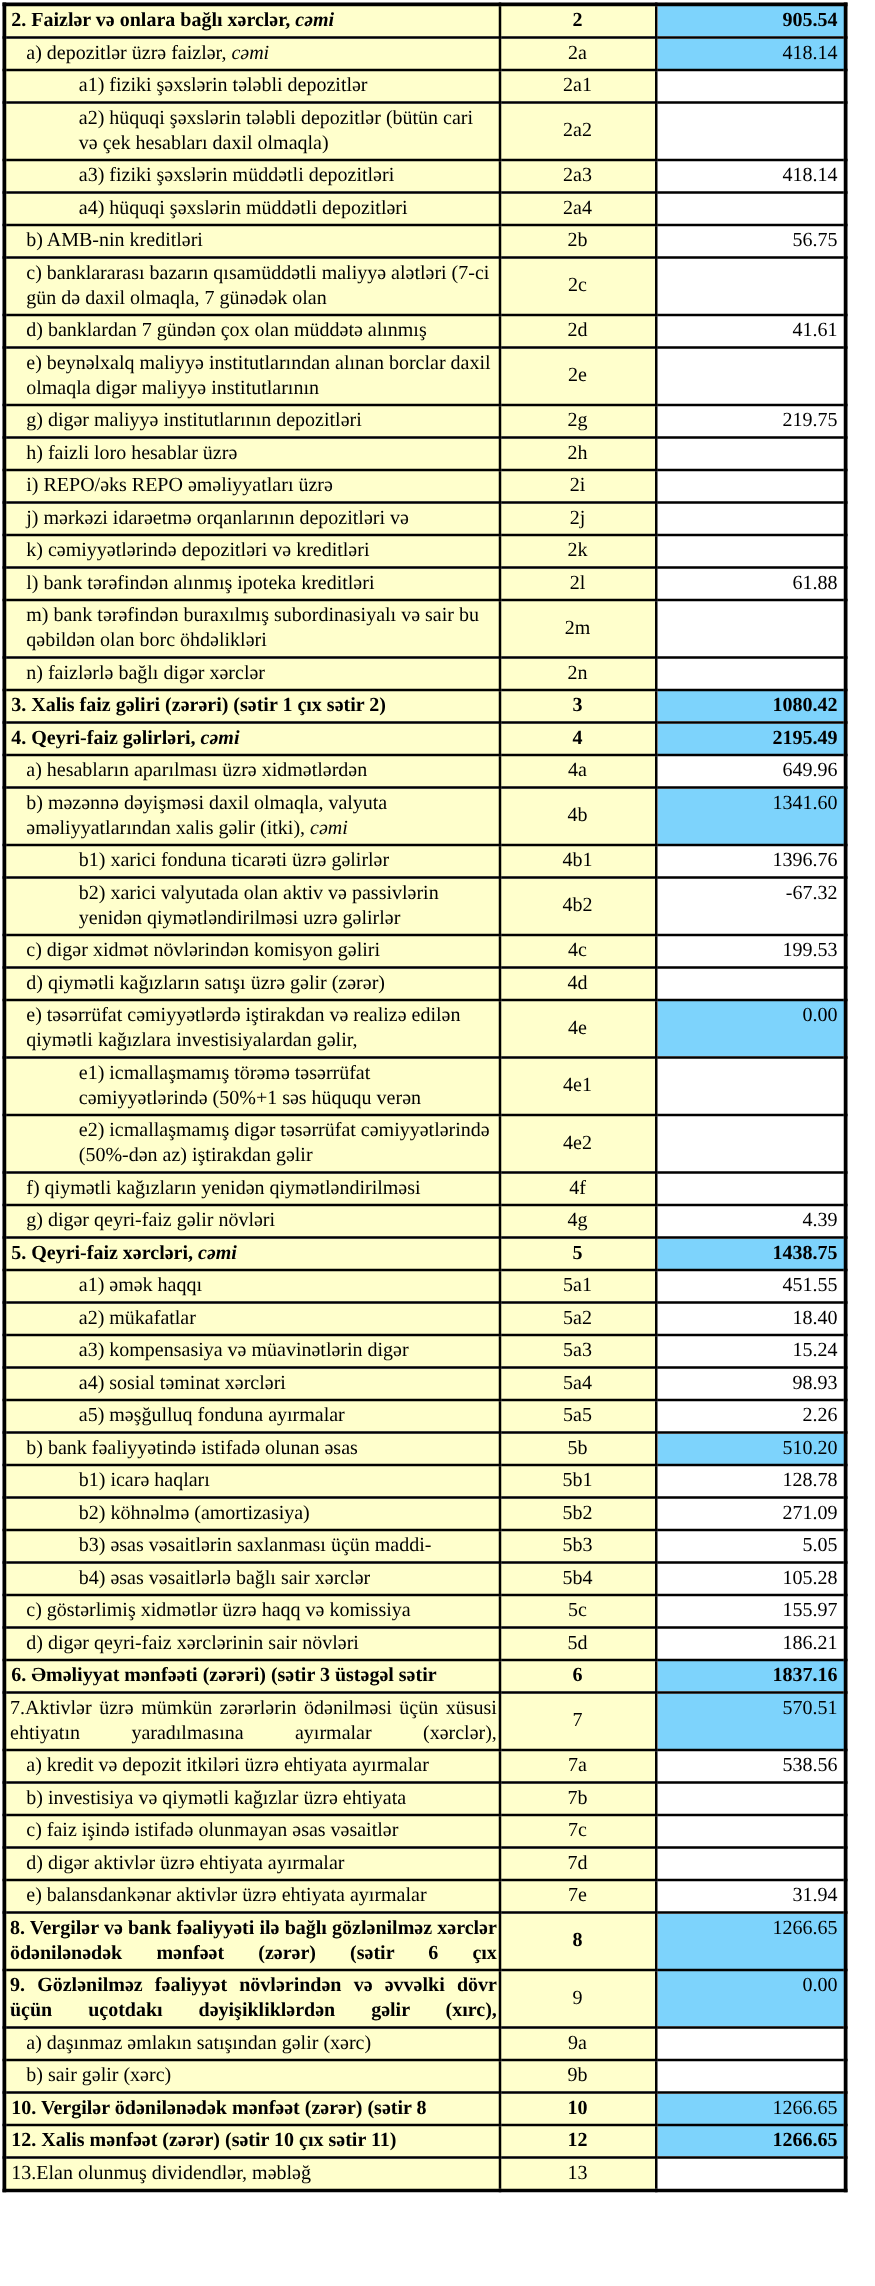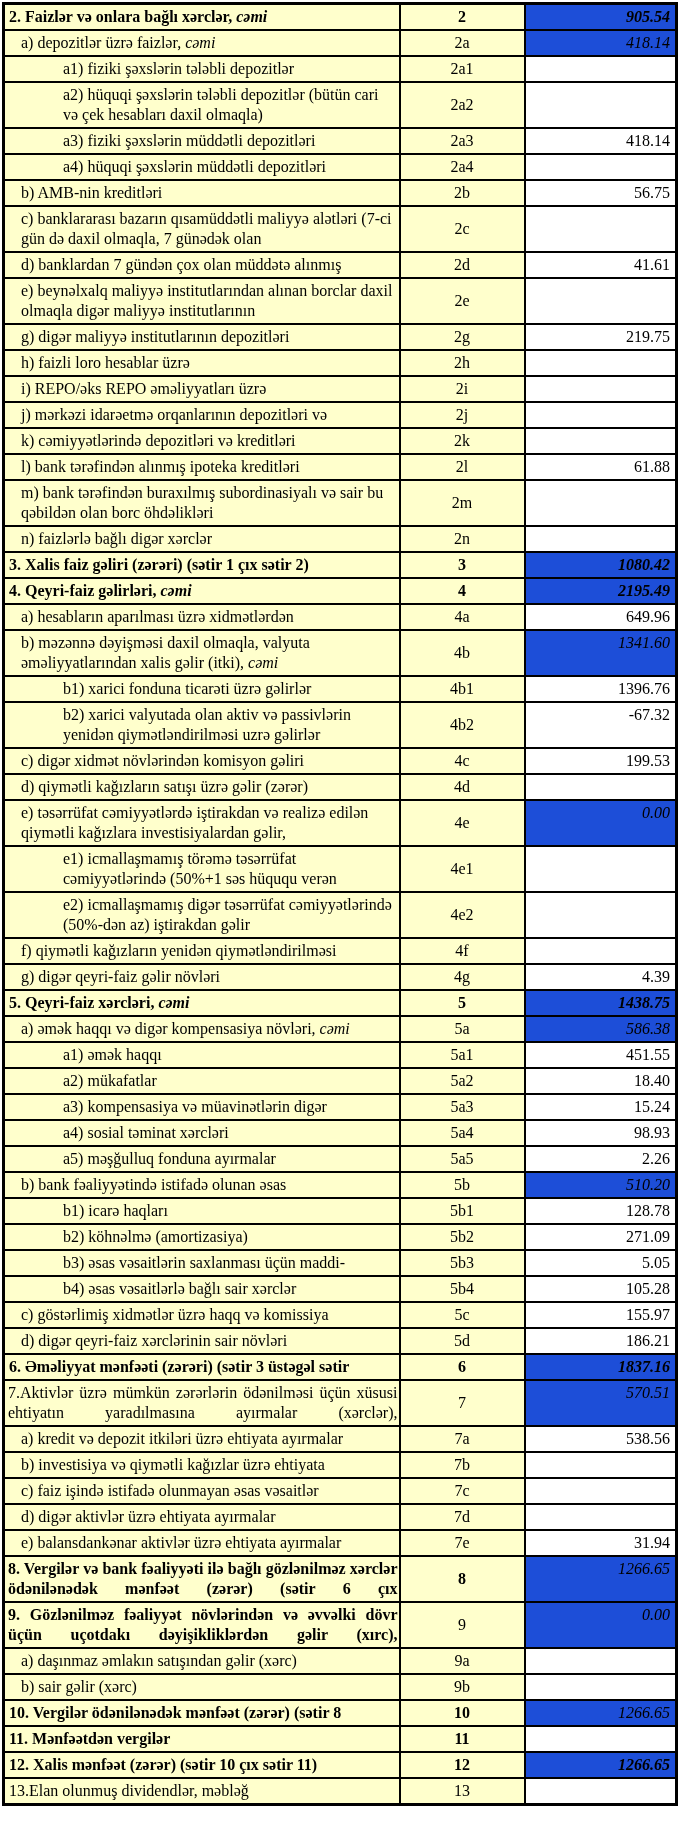--- a/index.html
+++ b/index.html
@@ -46,21 +46,21 @@
   td.code {
     text-align: center;
     vertical-align: middle;
   }
   td.value {
     text-align: right;
     vertical-align: top;
     background: #ffffff;
     padding-right: 5px;
   }
-  td.value.yellow { background: #1d4ed8; font-style: italic; }
+  td.value.yellow { background: #7dd3fc; }
   tr.bold-label td.label, tr.bold-label td.label .it { font-weight: bold; }
   tr.bold-code td.code { font-weight: bold; }
   tr.bold-value td.value { font-weight: bold; }
   .it { font-style: italic; }
 </style>
 </head>
 <body>
 
 <div class="page">
   <table class="report">
@@ -256,25 +256,20 @@
     <td class="code">4g</td>
     <td class="value">4.39</td>
   </tr>
 
   <tr class="bold-label bold-code bold-value">
     <td class="label ind0 nowrap"><span class="txt">5. Qeyri-faiz xərcləri, </span><span class="it">cəmi</span></td>
     <td class="code">5</td>
     <td class="value yellow">1438.75</td>
   </tr>
 
-  <tr>
-    <td class="label ind1 nowrap"><span class="txt">a) əmək haqqı və digər kompensasiya növləri, </span><span class="it">cəmi</span></td>
-    <td class="code">5a</td>
-    <td class="value yellow">586.38</td>
-  </tr>
 
   <tr>
     <td class="label ind2 nowrap"><span class="txt">a1) əmək haqqı</span><span class="it"></span></td>
     <td class="code">5a1</td>
     <td class="value">451.55</td>
   </tr>
 
   <tr>
     <td class="label ind2 nowrap"><span class="txt">a2) mükafatlar</span><span class="it"></span></td>
     <td class="code">5a2</td>
@@ -406,25 +401,20 @@
     <td class="code">9b</td>
     <td class="value"></td>
   </tr>
 
   <tr class="bold-label bold-code">
     <td class="label ind0 nowrap"><span class="txt">10. Vergilər ödənilənədək mənfəət (zərər) (sətir 8</span><span class="it"></span></td>
     <td class="code">10</td>
     <td class="value yellow">1266.65</td>
   </tr>
 
-  <tr class="bold-label bold-code">
-    <td class="label ind0 nowrap"><span class="txt">11. Mənfəətdən vergilər</span><span class="it"></span></td>
-    <td class="code">11</td>
-    <td class="value"></td>
-  </tr>
 
   <tr class="bold-label bold-code bold-value">
     <td class="label ind0 nowrap"><span class="txt">12. Xalis mənfəət (zərər) (sətir 10 çıx sətir 11)</span><span class="it"></span></td>
     <td class="code">12</td>
     <td class="value yellow">1266.65</td>
   </tr>
 
   <tr>
     <td class="label ind0 nowrap"><span class="txt">13.Elan olunmuş dividendlər, məbləğ</span><span class="it"></span></td>
     <td class="code">13</td>

